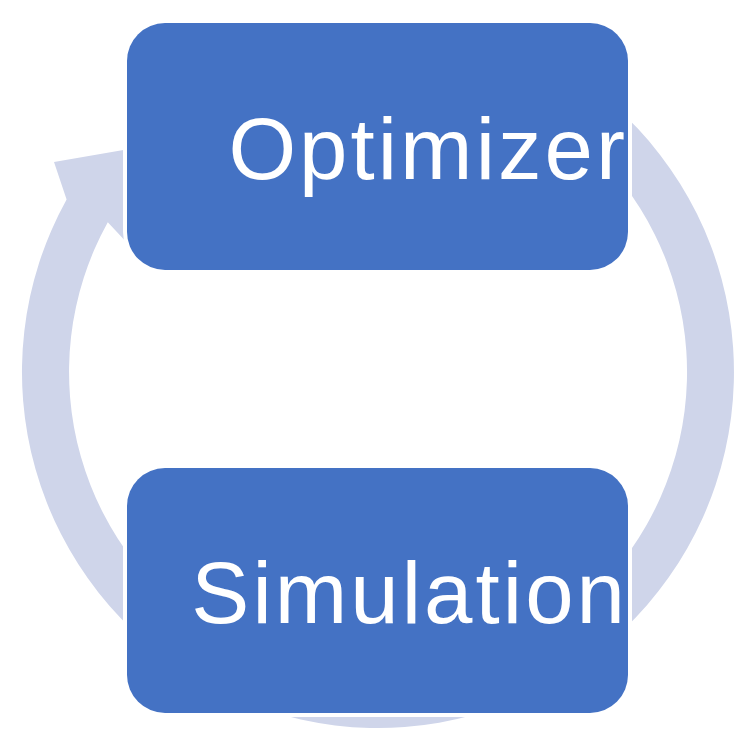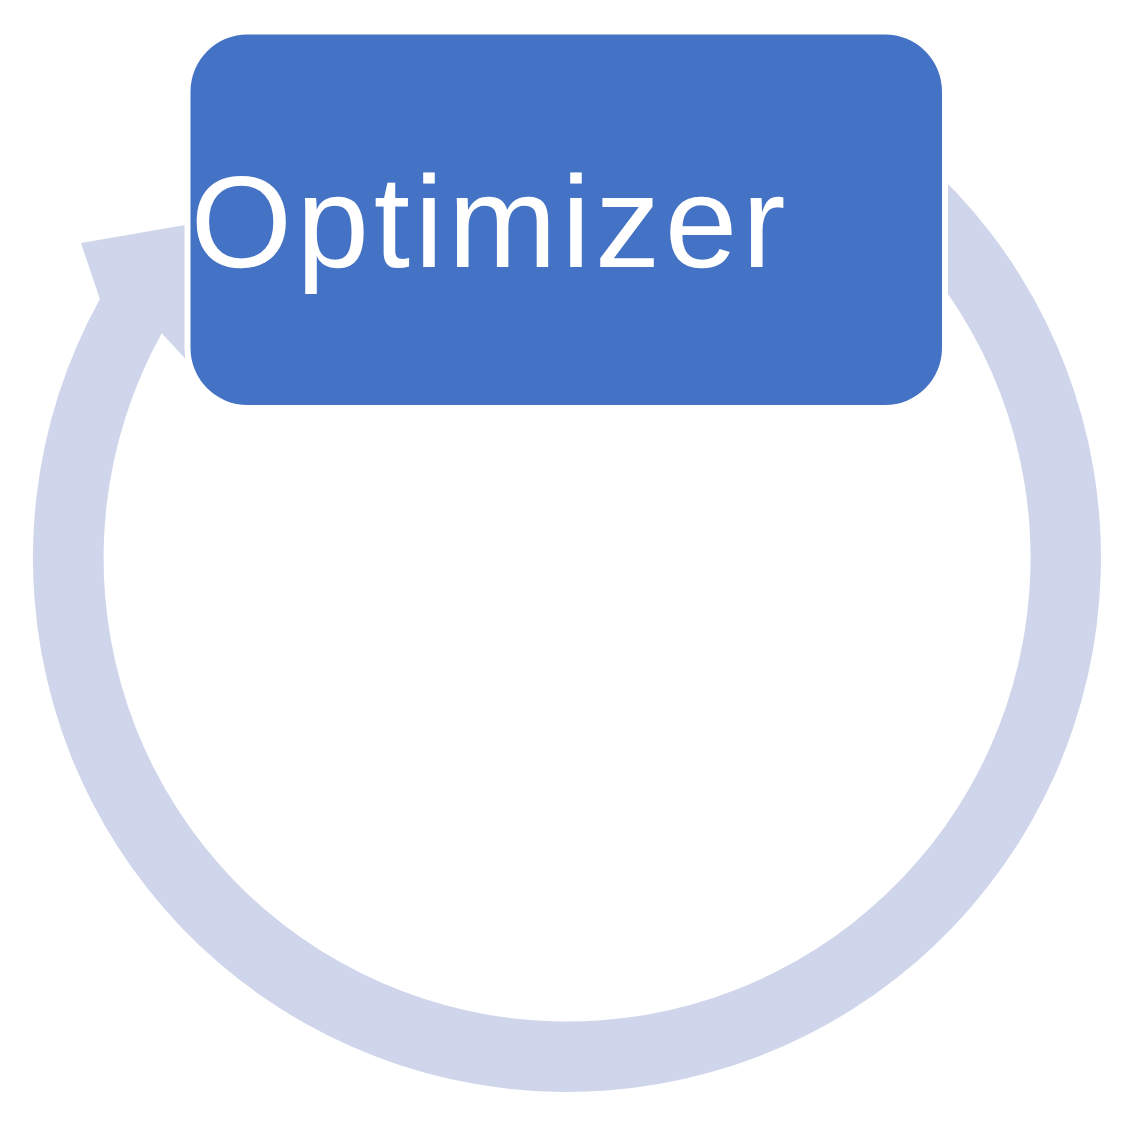--- a/index.html
+++ b/index.html
@@ -24,21 +24,21 @@
   }
   .node {
     position: absolute;
     left: 127px;
     width: 501px;
     background: #4472C4;
     border-radius: 38px;
     box-shadow: 0 0 0 4px #ffffff; 
     display: flex;
     align-items: center;
-    justify-content: flex-start;
+    justify-content: flex-end;
   }
   .node-top    { top: 23px;  height: 247px; }
   .node-bottom { top: 468px; height: 245px; }
   .node-label {
     color: #ffffff;
     font-size: 87px;
     font-weight: 300;
     letter-spacing: 0.035em;
     line-height: 1;
     white-space: nowrap;
@@ -59,14 +59,17 @@
              L 130,246
              L 107.8,222.2
              A 309,309 0 1 0 532.5,104.4
              Z" fill="#CFD5EA"></path>
   </svg>
 
   <div class="node node-top">
     <span class="node-label">Optimizer</span>
   </div>
 
+  <div class="node node-bottom">
+    <span class="node-label">Simulation</span>
+  </div>
 
 </div>
 
 </body></html>

